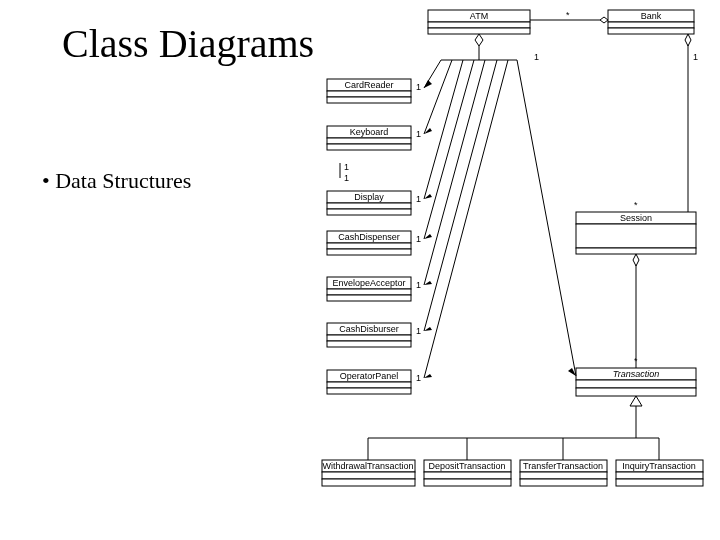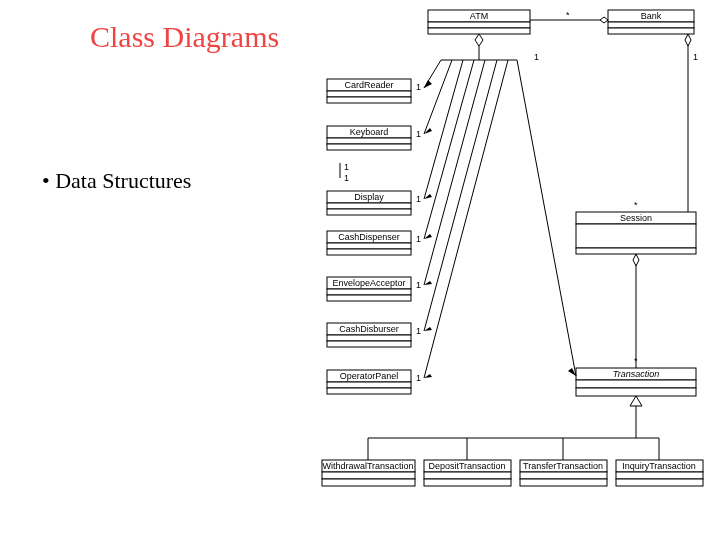--- a/index.html
+++ b/index.html
@@ -11,23 +11,22 @@
     font-family: "Times New Roman", serif;
     overflow: hidden;
   }
   .slide {
     position: relative;
     width: 720px;
     height: 540px;
   }
   .title {
     position: absolute;
-    font-size: 30px;
-    color: #ef4444;
-    margin-left: 28px;
+    font-size: 40px;
+    color: #000000;
   }
   .bullet {
     position: absolute;
     font-size: 22px;
     color: #000;
   }
   .bullet::before {
     content: "• ";
   }
   svg {

